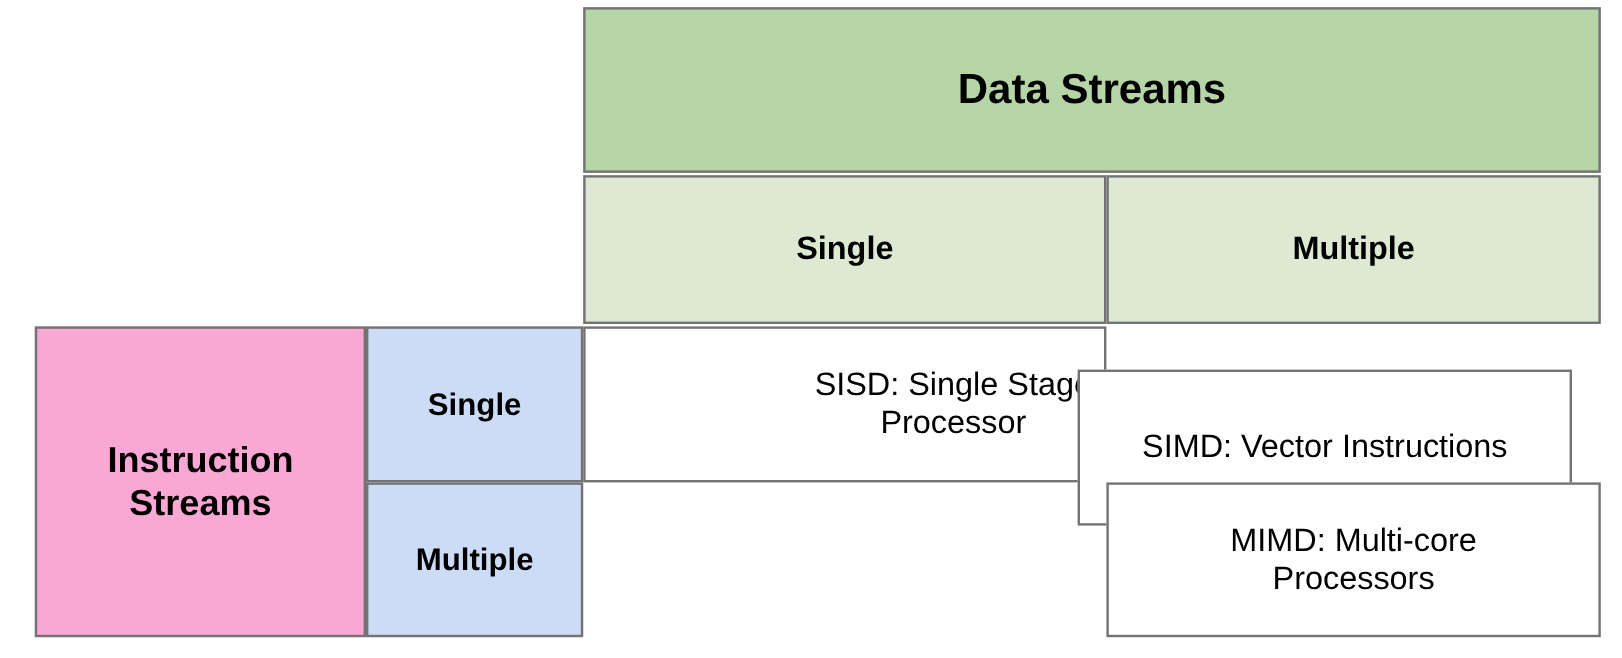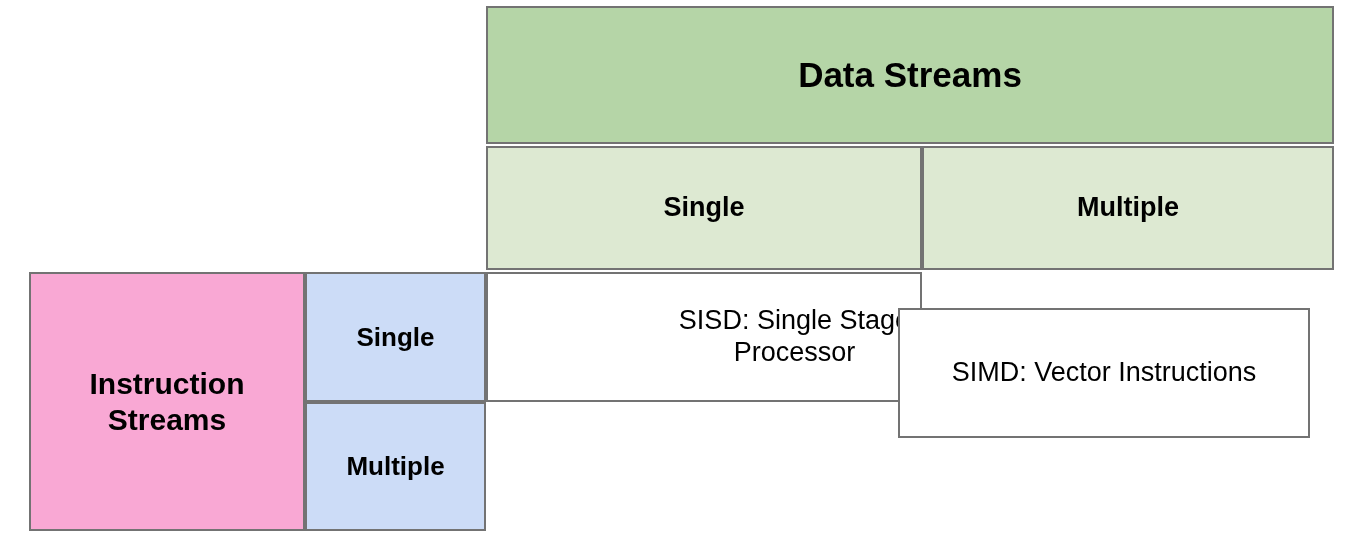--- a/index.html
+++ b/index.html
@@ -129,14 +129,18 @@
   <div class="cell data-cell cell-sisd">
     <span class="cell-text">SISD: Single Stage
 Processor</span>
   </div>
 
   <div class="cell data-cell cell-simd">
     <span class="cell-text">SIMD: Vector Instructions</span>
   </div>
 
 
+  <div class="cell data-cell cell-mimd">
+    <span class="cell-text">MIMD: Multi-core
+Processors</span>
+  </div>
 
 </div>
 
 </body></html>

